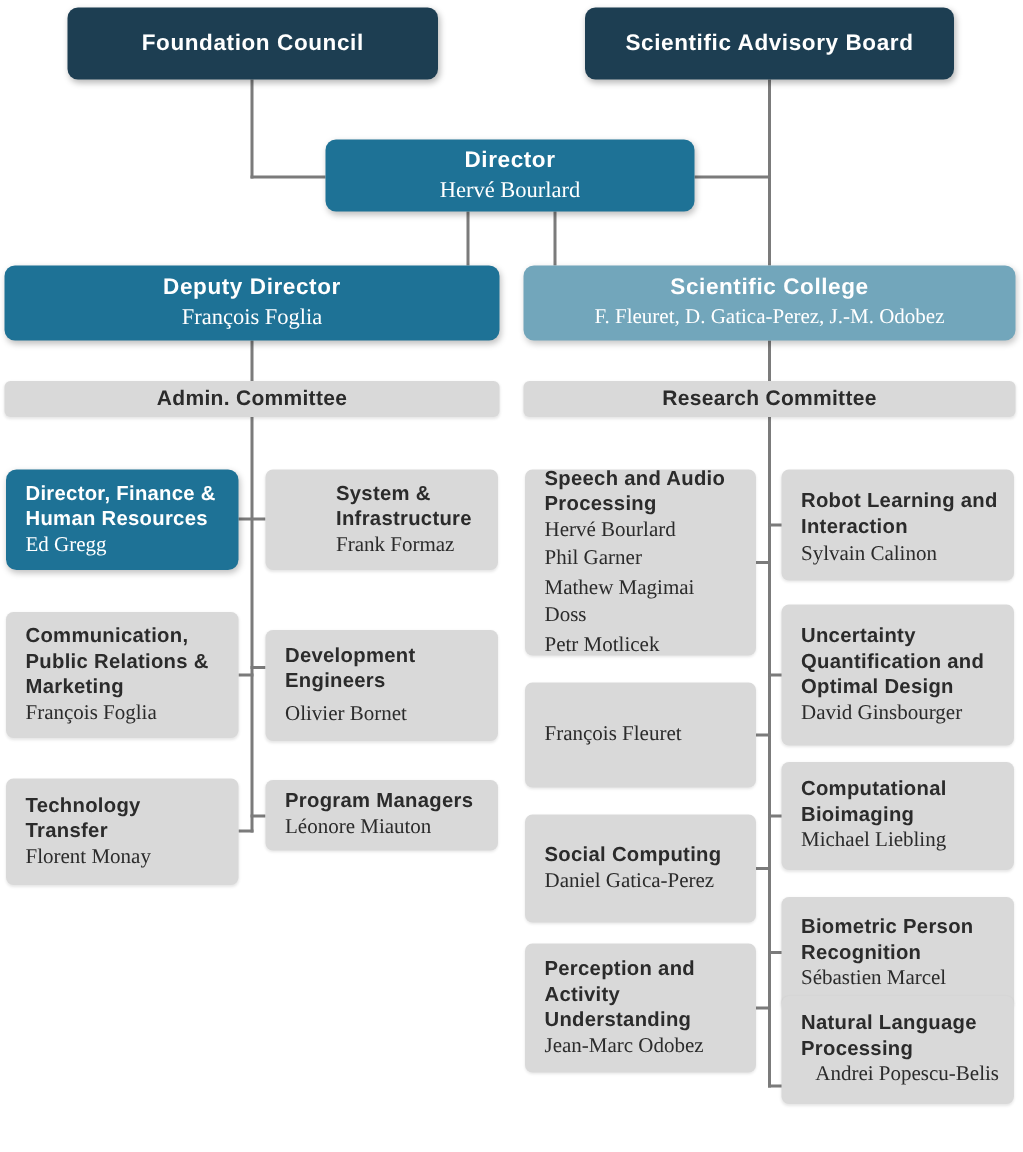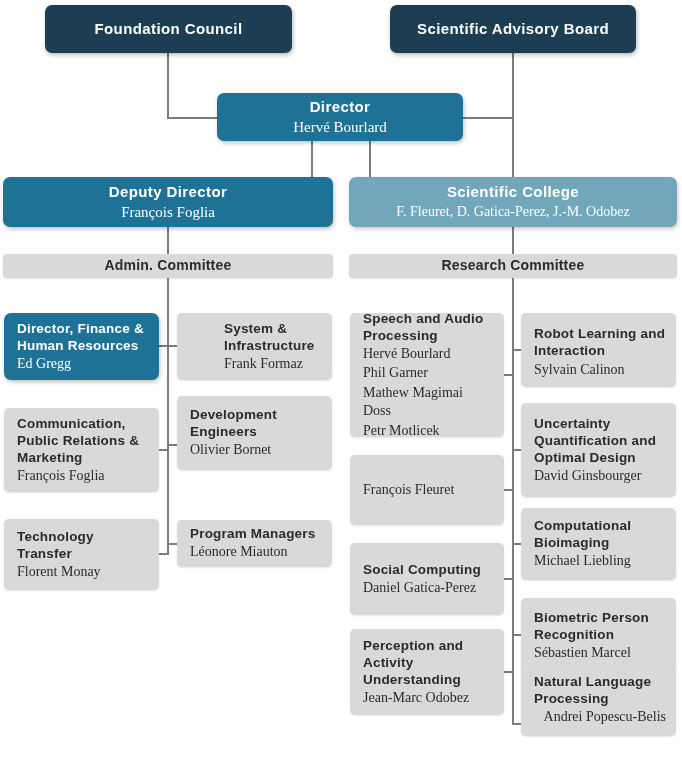--- a/index.html
+++ b/index.html
@@ -132,21 +132,21 @@
   <div class="node gray leftcol" style="left:177px; top:313px; width:155px; height:67px;padding-left:47px;">
     <div class="t">System &amp; Infrastructure</div>
     <div class="n">Frank Formaz</div>
   </div>
 
   <div class="node gray leftcol" style="left:4px; top:408px; width:155px; height:84px;">
     <div class="t">Communication, Public Relations &amp; Marketing</div>
     <div class="n">François Foglia</div>
   </div>
 
-  <div class="node gray leftcol" style="left:177px; top:396px; width:155px; height:74px;">
+  <div class="node gray leftcol" style="left:177px; top:420px; width:155px; height:74px;justify-content:space-between;">
     <div class="t">Development Engineers</div>
     <div class="n">Olivier Bornet</div>
   </div>
 
   <div class="node gray leftcol" style="left:4px; top:519px; width:155px; height:71px;">
     <div class="t">Technology Transfer</div>
     <div class="n">Florent Monay</div>
   </div>
 
   <div class="node gray leftcol" style="left:177px; top:520px; width:155px; height:47px;">

